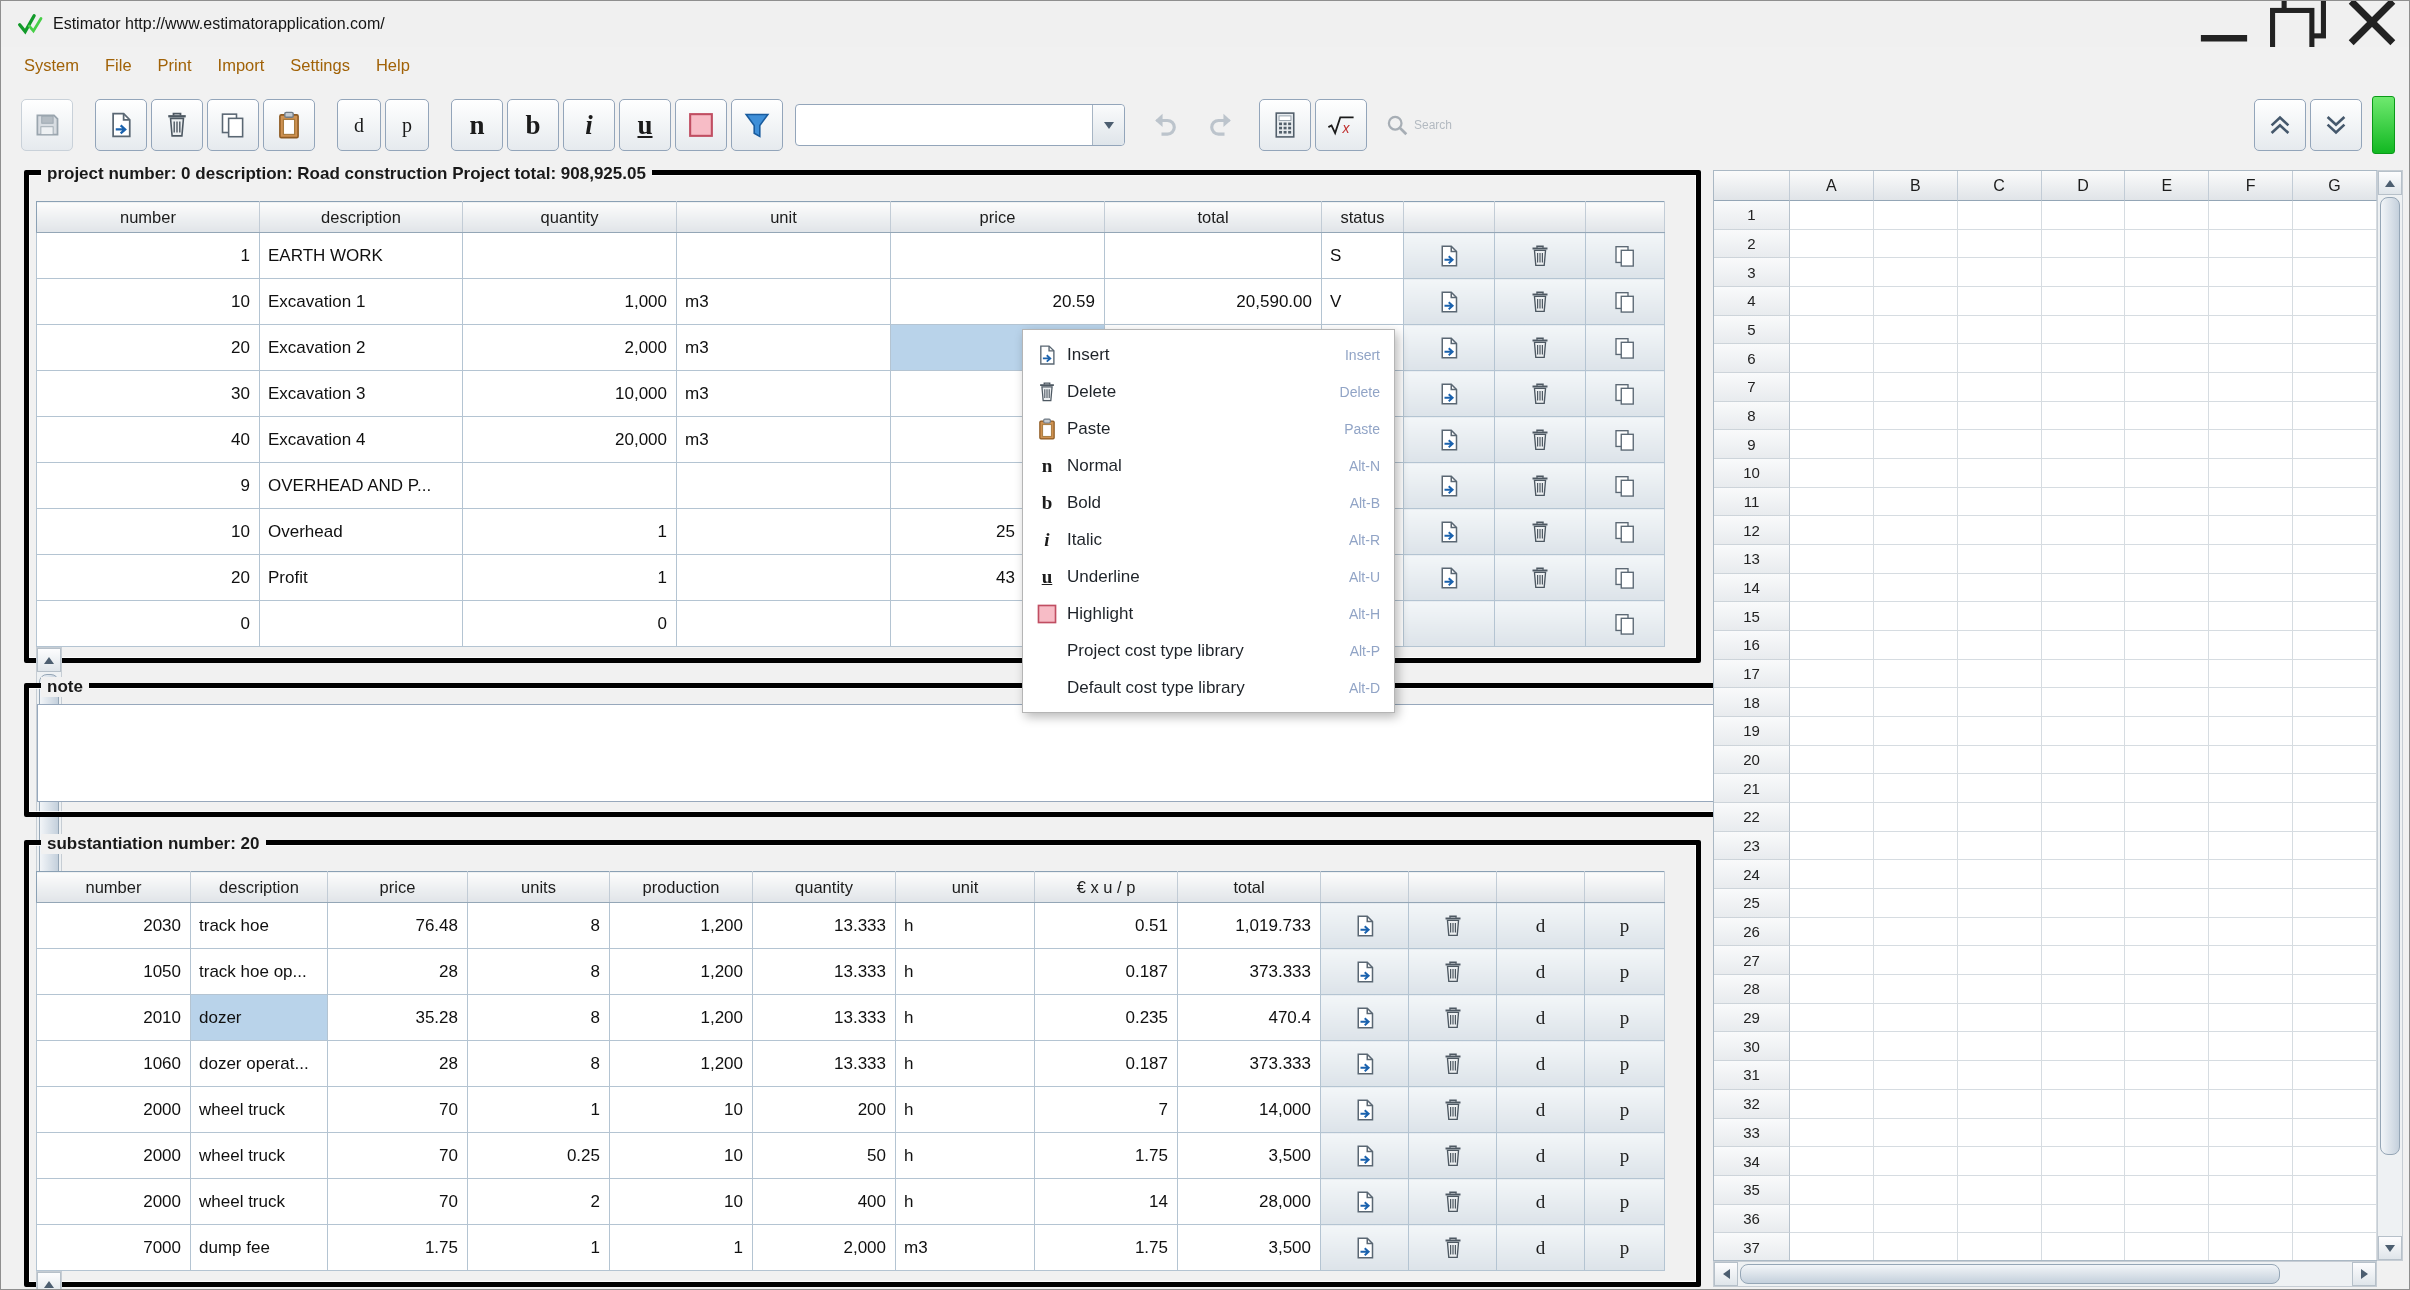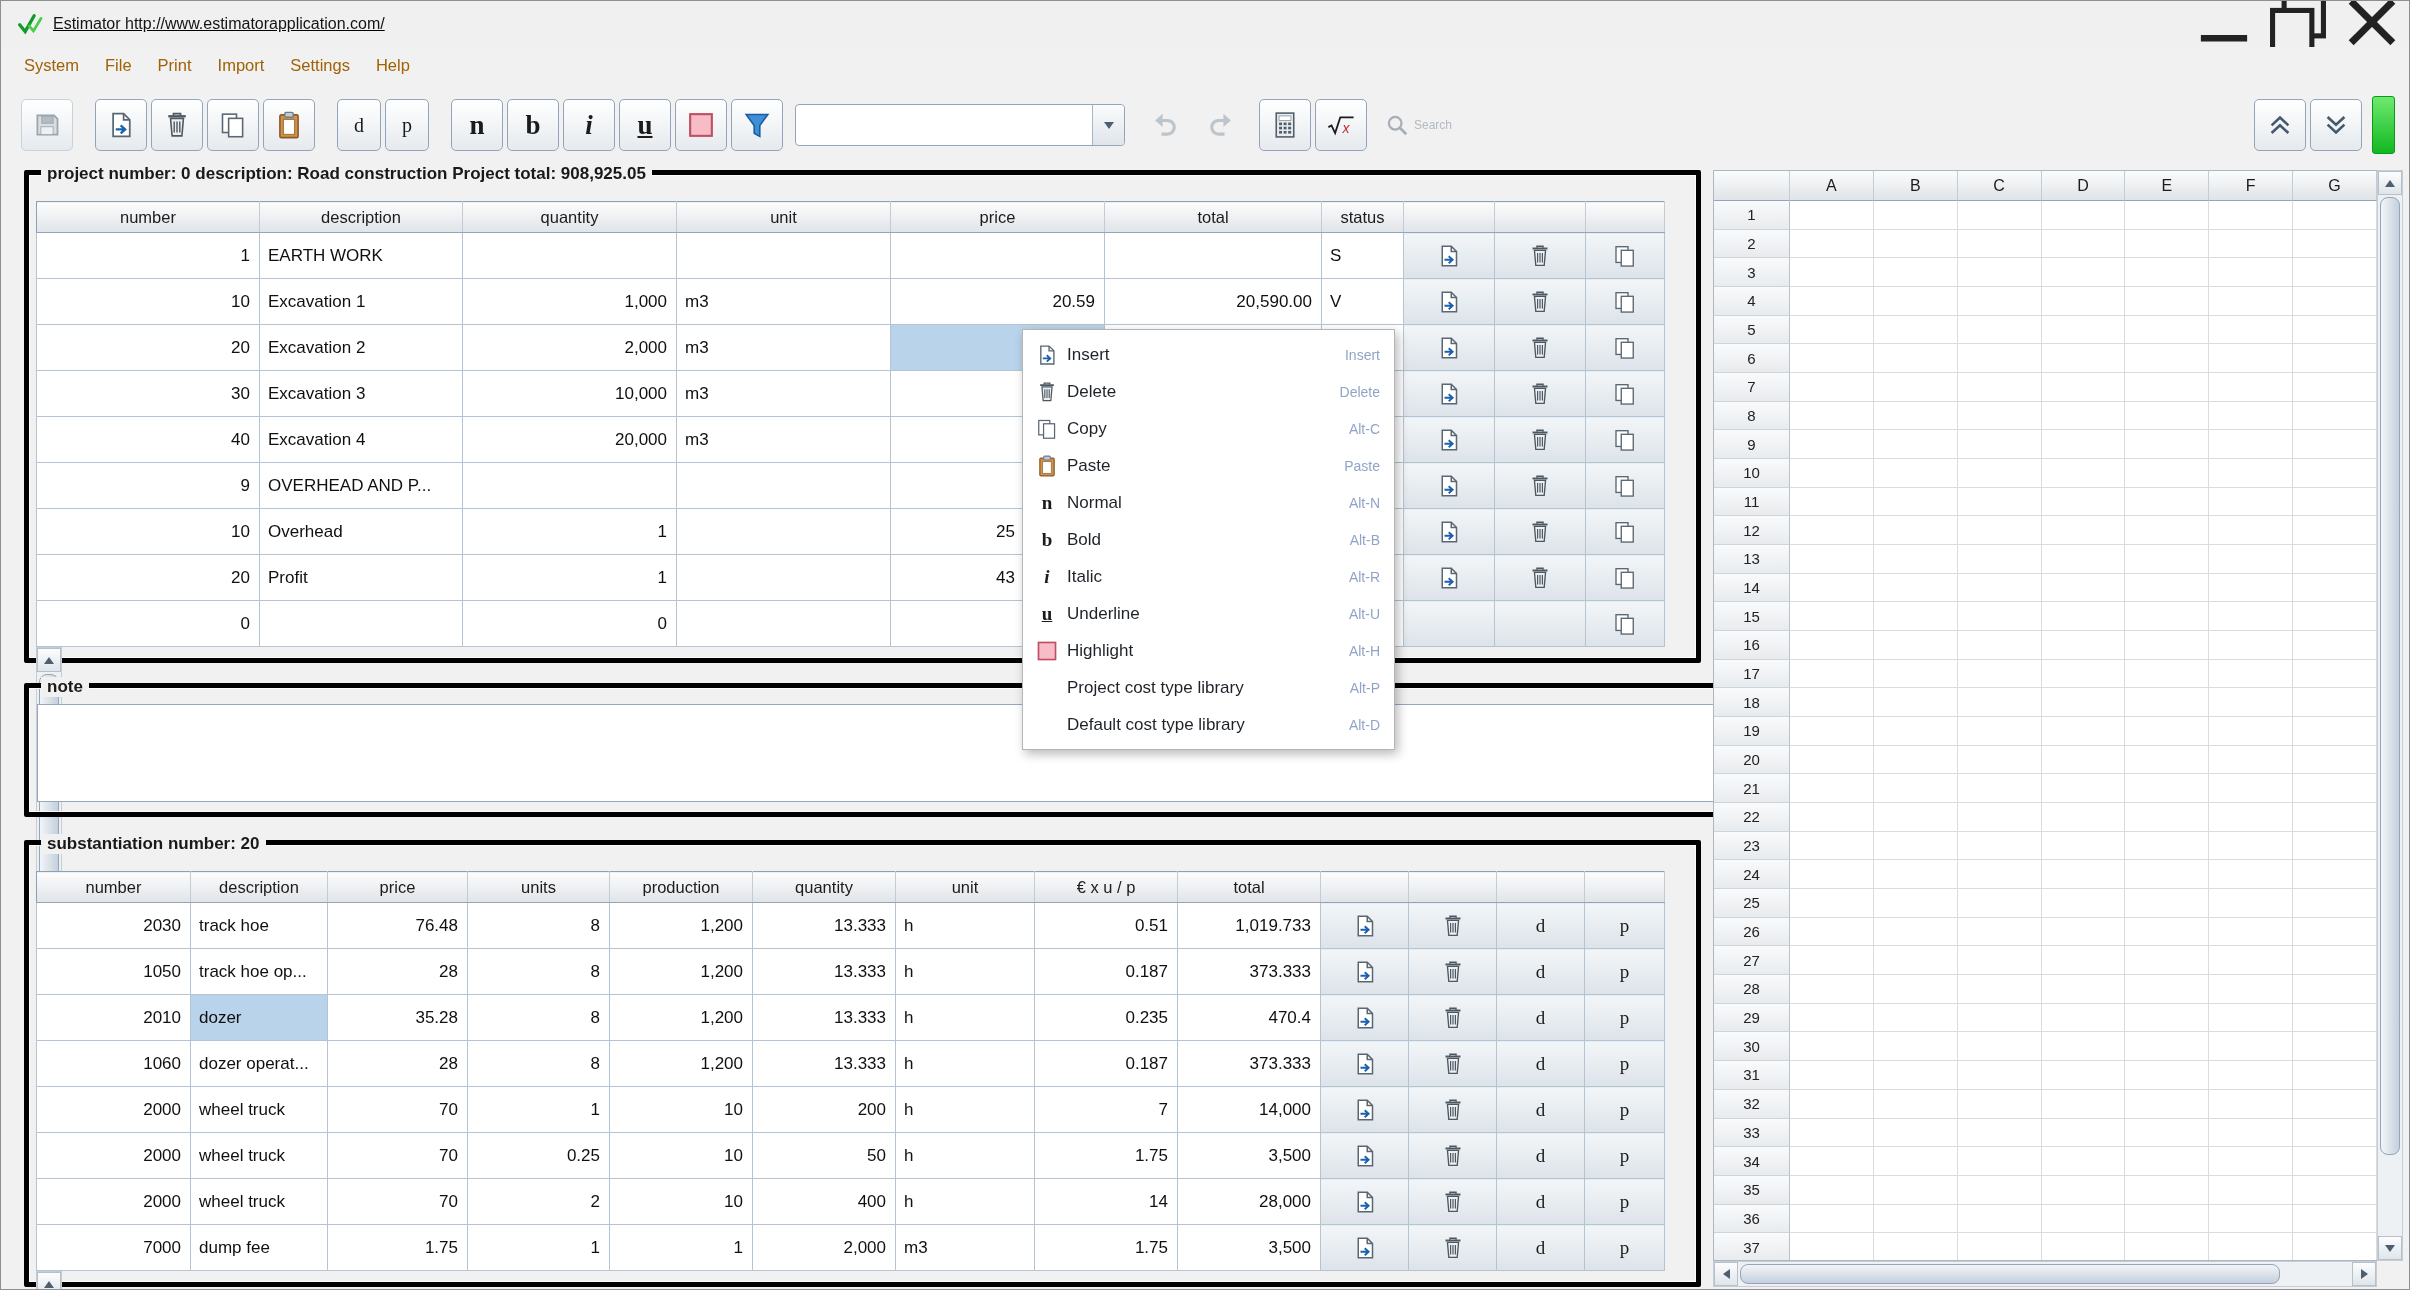--- a/index.html
+++ b/index.html
@@ -1,21 +1,21 @@
 <!DOCTYPE html>
 <html><head>
 <meta charset="utf-8">
 <style>
   * { margin:0; padding:0; box-sizing:border-box; }
   html,body { width:2410px; height:1290px; }
   body { font-family:"Liberation Sans","DejaVu Sans",sans-serif; background:#e9e9e9; }
   .app { position:relative; width:2410px; height:1290px; background:#f1f1f1; border:1px solid #8f8f8f; overflow:hidden; }
 
   
-  .titlebar { position:absolute; left:0; top:0; right:0; height:46px; background:#f0f0f0; display:flex; align-items:center; padding-left:16px;text-decoration:underline; }
+  .titlebar { position:absolute; left:0; top:0; right:0; height:46px; background:#f0f0f0; display:flex; align-items:center; padding-left:16px; }
   .app-icon { width:26px; height:22px; display:inline-flex; margin-right:10px; }
   .app-icon svg { width:100%; height:100%; }
   .title-text { font-size:16px; color:#141414; }
   .win-controls { position:absolute; right:0; top:0; height:46px; display:flex; }
   .wc { width:74px; height:46px; display:flex; align-items:center; justify-content:center; }
   .wc svg { width:17px; height:17px; }
 
   
   .menubar { position:absolute; left:0; top:46px; right:0; height:36px; display:flex; align-items:center; padding-left:10px; background:#f1f1f1; }
   .menu-item { padding:0 13px; font-size:16.5px; color:#a16207; line-height:36px; }
@@ -1268,30 +1268,20 @@
             <path d="M4.3 4.2l.9 10h5.6l.9-10z" fill="#eceff1" stroke="#4d5862" stroke-width="0.9"></path>
             <path d="M6.4 6v6.3M8 6v6.3M9.6 6v6.3" stroke="#4d5862" stroke-width="0.8"></path>
           </svg>
         </span>
         <span class="ctx-label">Delete</span>
         <span class="ctx-short">Delete</span>
       </div>
       <div class="ctx-item">
         <span class="ctx-icon">
           <svg viewBox="0 0 16 16" style="width: 100%; height: 100%;">
-            <rect x="2" y="1.8" width="8" height="10.5" fill="#fff" stroke="#5a6773" stroke-width="0.9"></rect>
-            <rect x="5.5" y="4.2" width="8" height="10.5" fill="#fff" stroke="#5a6773" stroke-width="0.9"></rect>
-          </svg>
-        </span>
-        <span class="ctx-label">Copy</span>
-        <span class="ctx-short">Alt-C</span>
-      </div>
-      <div class="ctx-item">
-        <span class="ctx-icon">
-          <svg viewBox="0 0 16 16" style="width: 100%; height: 100%;">
             <rect x="2.8" y="2.2" width="10.4" height="13" rx="0.8" fill="#cf9252" stroke="#8d5a22" stroke-width="0.9"></rect>
             <rect x="5.6" y="0.8" width="4.8" height="2.8" rx="0.8" fill="#c3cad1" stroke="#707b85" stroke-width="0.8"></rect>
             <rect x="4.8" y="4.8" width="6.4" height="8.6" fill="#fff" stroke="#a77a3e" stroke-width="0.7"></rect>
           </svg>
         </span>
         <span class="ctx-label">Paste</span>
         <span class="ctx-short">Paste</span>
       </div>
       <div class="ctx-item">
         <span class="ctx-icon ctx-letter lt-n">n</span>

